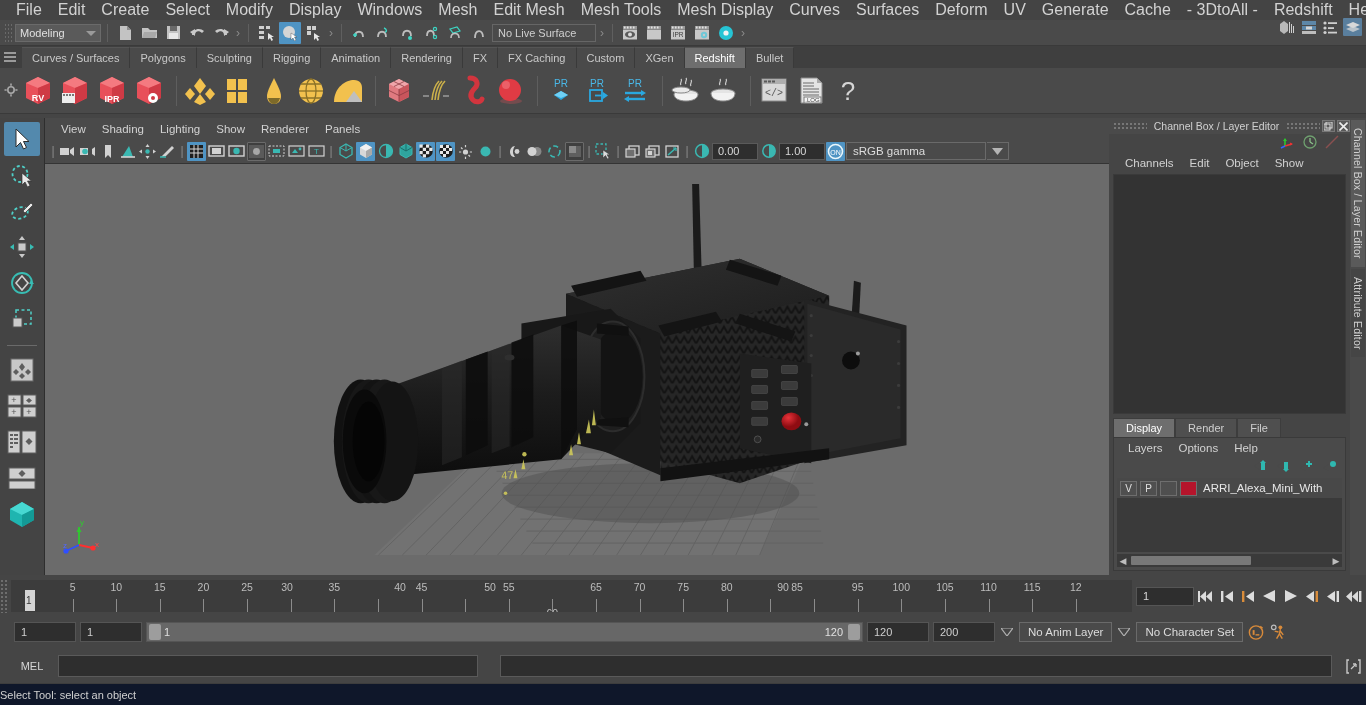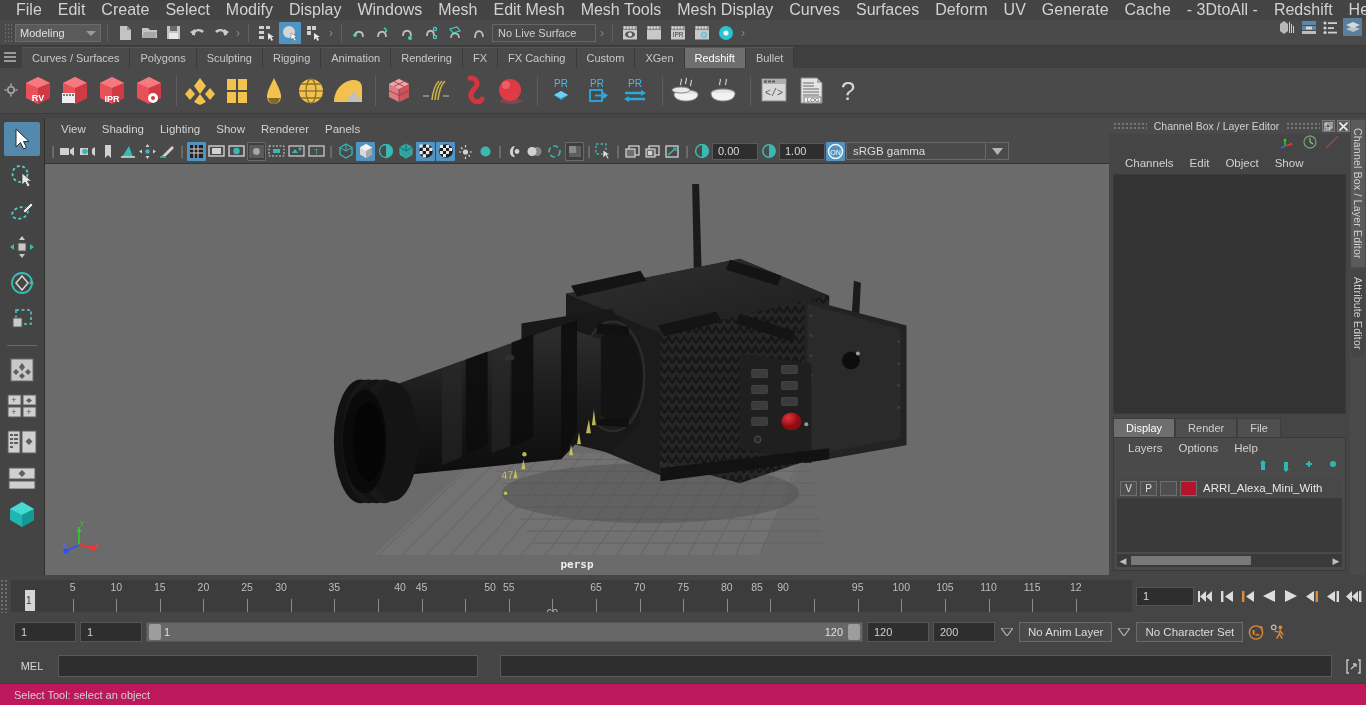--- a/index.html
+++ b/index.html
@@ -200,22 +200,22 @@
     display:flex; align-items:center; gap:8px; padding-left:14px;
   }
   .mel-label { width:36px;text-align:center;font-size:11px;color:#d6d6d6;}
   .cmdinput { width:420px;height:22px;background:#2e2e2e;border:1px solid #5a5a5a;}
   .cmdsep { width:6px; }
   .cmdout { flex:1;height:22px;background:#2e2e2e;border:1px solid #5a5a5a;}
   .cmdicon { width:26px;height:24px;display:flex;align-items:center;justify-content:center;}
 
   
   .helpline {
-    position:absolute; left:0; top:683px; width:1366px; height:22px; background:#be185d;
-    display:flex; align-items:center; padding-left:14px; font-size:11px; color:#d0d0d0;
+    position:absolute; left:0; top:683px; width:1366px; height:22px; background:#0f172a;
+    display:flex; align-items:center; font-size:11px; color:#d0d0d0;
     border-top:1px solid #3d3d3d;
   }
   .vgrip { width:9px; height:100%; background-image:radial-gradient(#6e6e6e 1px, transparent 1px);
            background-size:4px 4px; }
 </style>
 </head>
 <body>
 
 <div class="app">
 
@@ -1166,21 +1166,20 @@
             <circle cx="483" cy="291" r="2.2"></circle>
             <circle cx="464" cy="330" r="1.8"></circle>
           </g>
           <text x="460" y="316" font-size="11" fill="#cfc95a" font-family="Liberation Sans, sans-serif" opacity=".9" transform="rotate(-3 460 316)">47</text>
 
           <ellipse cx="468" cy="194" rx="5" ry="3" fill="#2f2f2f"></ellipse>
 
           <path d="M620 305 L790 285 L790 296 L620 318 Z" fill="#121212"></path>
         </svg>
 
-        <div class="persp-label">persp</div>
 
         <div class="axis-gizmo">
           <svg width="46" height="46" viewBox="0 0 46 46">
             <g stroke-width="1.8" fill="none">
               <path d="M20 30 L20 12" stroke="#2fc82f"></path>
               <path d="M20 30 L34 33" stroke="#ff2f2f"></path>
               <path d="M20 30 L7 36" stroke="#2f4fff"></path>
             </g>
             <circle cx="34" cy="33" r="2.6" fill="#ff2f2f"></circle>
             <circle cx="7" cy="36" r="2.6" fill="#2f4fff"></circle>
@@ -1317,21 +1316,21 @@
         <div class="ts-lbl" style="left: 61.614px;">5</div>
         <div class="ts-tick" style="left: 105.228px;"></div>
         <div class="ts-lbl" style="left: 105.228px;">10</div>
         <div class="ts-tick" style="left: 148.842px;"></div>
         <div class="ts-lbl" style="left: 148.842px;">15</div>
         <div class="ts-tick" style="left: 192.456px;"></div>
         <div class="ts-lbl" style="left: 192.456px;">20</div>
         <div class="ts-tick" style="left: 236.07px;"></div>
         <div class="ts-lbl" style="left: 236.07px;">25</div>
         <div class="ts-tick" style="left: 279.684px;"></div>
-        <div class="ts-lbl" style="left: 270px;">30</div>
+        <div class="ts-lbl" style="left: 276px;">30</div>
         <div class="ts-tick" style="left: 323.298px;"></div>
         <div class="ts-lbl" style="left: 323.298px;">35</div>
         <div class="ts-tick" style="left: 366.912px;"></div>
         <div class="ts-lbl" style="left: 389px;">40</div>
         <div class="ts-tick" style="left: 410.526px;"></div>
         <div class="ts-lbl" style="left: 410.526px;">45</div>
         <div class="ts-tick" style="left: 454.14px;"></div>
         <div class="ts-lbl" style="left: 479px;">50</div>
         <div class="ts-tick" style="left: 497.754px;"></div>
         <div class="ts-lbl" style="left: 497.754px;">55</div>
@@ -1339,21 +1338,21 @@
         <div class="ts-lbl" style="left: 541.368px; margin-top: 26px;">60</div>
         <div class="ts-tick" style="left: 584.982px;"></div>
         <div class="ts-lbl" style="left: 584.982px;">65</div>
         <div class="ts-tick" style="left: 628.595px;"></div>
         <div class="ts-lbl" style="left: 628.595px;">70</div>
         <div class="ts-tick" style="left: 672.209px;"></div>
         <div class="ts-lbl" style="left: 672.209px;">75</div>
         <div class="ts-tick" style="left: 715.823px;"></div>
         <div class="ts-lbl" style="left: 715.823px;">80</div>
         <div class="ts-tick" style="left: 759.437px;"></div>
-        <div class="ts-lbl" style="left: 746px;">85</div>
+        <div class="ts-lbl" style="left: 786px;">85</div>
         <div class="ts-tick" style="left: 803.051px;"></div>
         <div class="ts-lbl" style="left: 772px;">90</div>
         <div class="ts-tick" style="left: 846.665px;"></div>
         <div class="ts-lbl" style="left: 846.665px;">95</div>
         <div class="ts-tick" style="left: 890.279px;"></div>
         <div class="ts-lbl" style="left: 890.279px;">100</div>
         <div class="ts-tick" style="left: 933.893px;"></div>
         <div class="ts-lbl" style="left: 933.893px;">105</div>
         <div class="ts-tick" style="left: 977.507px;"></div>
         <div class="ts-lbl" style="left: 977.507px;">110</div>

